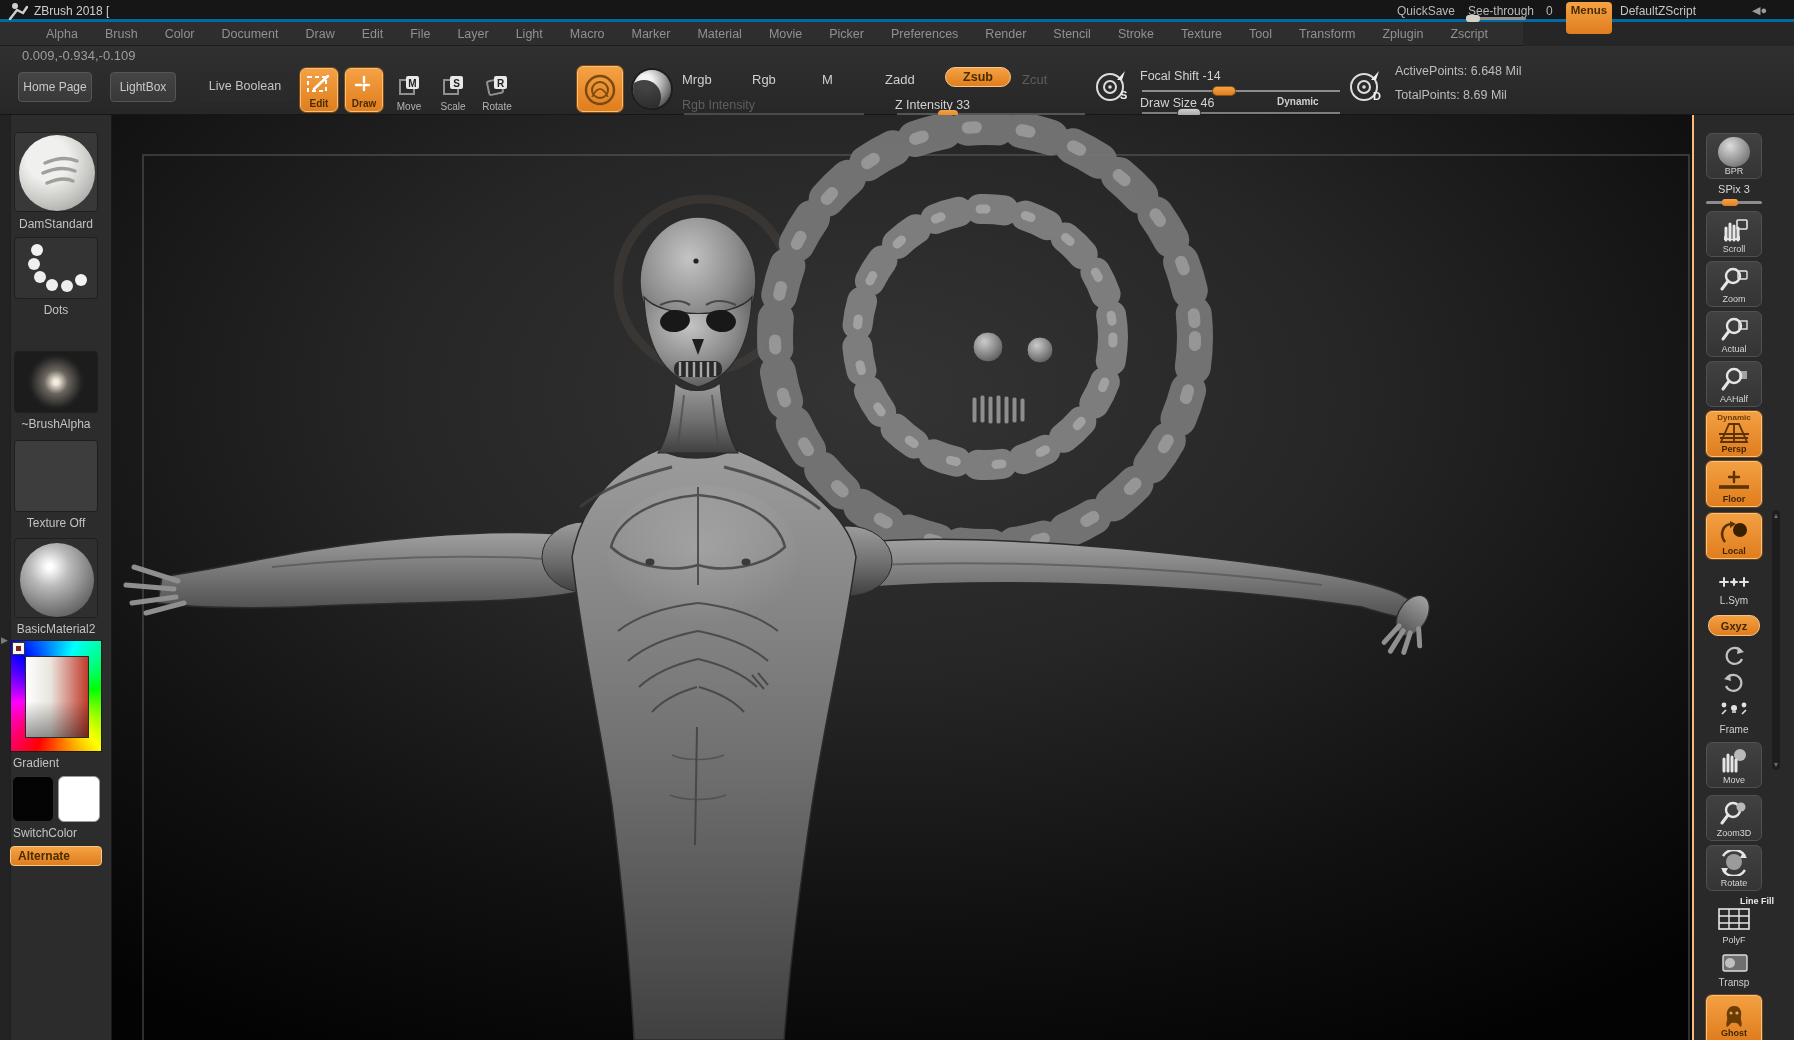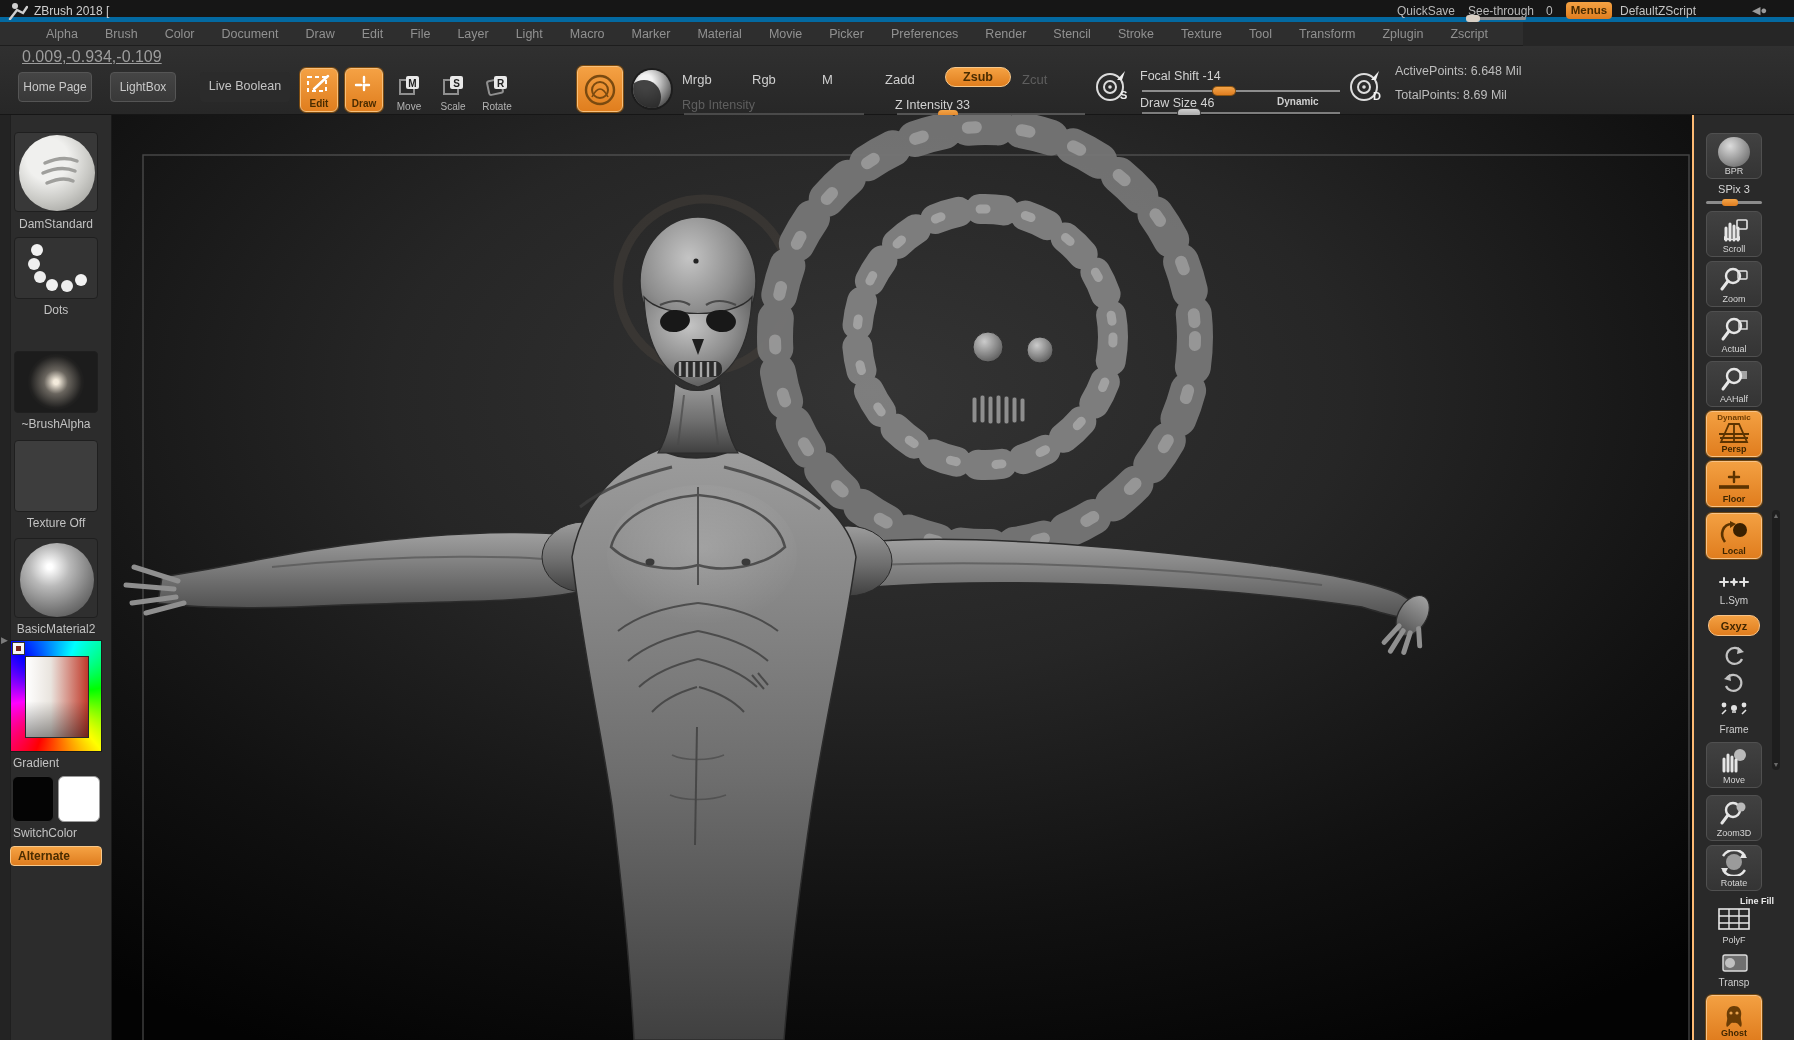--- a/index.html
+++ b/index.html
@@ -1,40 +1,40 @@
 <!DOCTYPE html>
 <html><head>
 <meta charset="utf-8">
 <style>
   * { margin:0; padding:0; box-sizing:border-box; }
   html,body { width:1794px; height:1040px; background:#111; }
   body { font-family:"Liberation Sans", sans-serif; -webkit-font-smoothing:antialiased; }
   #app { position:relative; width:1794px; height:1040px; background:#262626; overflow:hidden; }
 
   
-  #titlebar { position:absolute; left:0; top:0; width:1794px; height:22px; background:#161616; border-bottom:5px solid #0369a1;padding-left:26px; }
+  #titlebar { position:absolute; left:0; top:0; width:1794px; height:22px; background:#161616; border-bottom:3px solid #0369a1;padding-left:26px; }
   .tb-text { position:absolute; top:4px; font-size:12px; color:#b9b9b9; white-space:nowrap; }
   #app-title { left:34px; color:#cfcfcf; }
   #logo { position:absolute; left:8px; top:2px; width:20px; height:18px; }
   #quicksave { left:1397px; }
   #seethrough-label { left:1468px; }
   #seethrough-value { left:1546px; }
   #seethrough-slider { position:absolute; left:1468px; top:17px; width:58px; height:3px; background:#8e8e8e; border-radius:2px; }
   #seethrough-thumb { position:absolute; left:-2px; top:-2px; width:14px; height:7px; background:#d8cfc4; border-radius:3px; }
-  #menus-btn { position:absolute; left:1566px; top:2px; width:46px; height:17px; background:linear-gradient(#f5a243,#df7d1f); border-radius:4px; color:#4a2c00; font-size:11.5px; font-weight:bold; text-align:center; line-height:17px; }
+  #menus-btn { position:absolute; left:1566px; top:2px; width:46px; height:32px; background:linear-gradient(#f5a243,#df7d1f); border-radius:4px; color:#4a2c00; font-size:11.5px; font-weight:bold; text-align:center; line-height:17px; }
   #zscript-label { left:1620px; color:#c4c4c4; }
   #title-arrow { position:absolute; left:1752px; top:4px; font-size:11px; color:#9a9a9a; }
 
   
   #menubar { position:absolute; left:0; top:22px; width:1523px; height:24px; background:#2e2e2e; border-bottom:1px solid #1d1d1d; display:flex; align-items:center; padding-left:46px; gap:27px; }
   .menu-item { font-size:12.5px; color:#919191; white-space:nowrap; cursor:default; }
 
   
   #toolbar { position:absolute; left:0; top:46px; width:1794px; height:69px; background:linear-gradient(#303030,#272727); border-bottom:1px solid #161616; }
-  #coords { position:absolute; left:22px; top:2px; font-size:16px; color:#9d9d9d;text-decoration:underline; }
+  #coords { position:absolute; left:22px; top:2px; font-size:13px; color:#9d9d9d; }
   .btn-gray { position:absolute; background:linear-gradient(#454545,#383838); border:1px solid #555; border-radius:4px; color:#c9c9c9; font-size:12px; text-align:center; }
   #homepage-btn { left:18px; top:26px; width:74px; height:30px; line-height:28px; }
   #lightbox-btn { left:110px; top:26px; width:66px; height:30px; line-height:28px; }
   #liveboolean-btn { position:absolute; left:200px; top:26px; width:90px; height:30px; line-height:28px; background:#2b2b2b; border-radius:4px; color:#c4c4c4; font-size:12.5px; text-align:center; }
   .btn-orange { position:absolute; background:linear-gradient(#f4a144,#e07e1e); border:1px solid #f7bf7a; border-radius:6px; box-shadow:0 0 0 1px #7a4a10; }
   .btn-orange .ob-label { position:absolute; left:0; bottom:2px; width:100%; text-align:center; font-size:10px; color:#4a2c00; font-weight:bold; }
   #edit-btn { left:300px; top:22px; width:38px; height:44px; }
   #draw-btn { left:345px; top:22px; width:38px; height:44px; }
   .tool-mini { position:absolute; top:24px; width:34px; height:42px; }
   .tool-mini .tm-label { position:absolute; left:0; bottom:0; width:100%; text-align:center; font-size:10px; color:#b3b3b3; }

